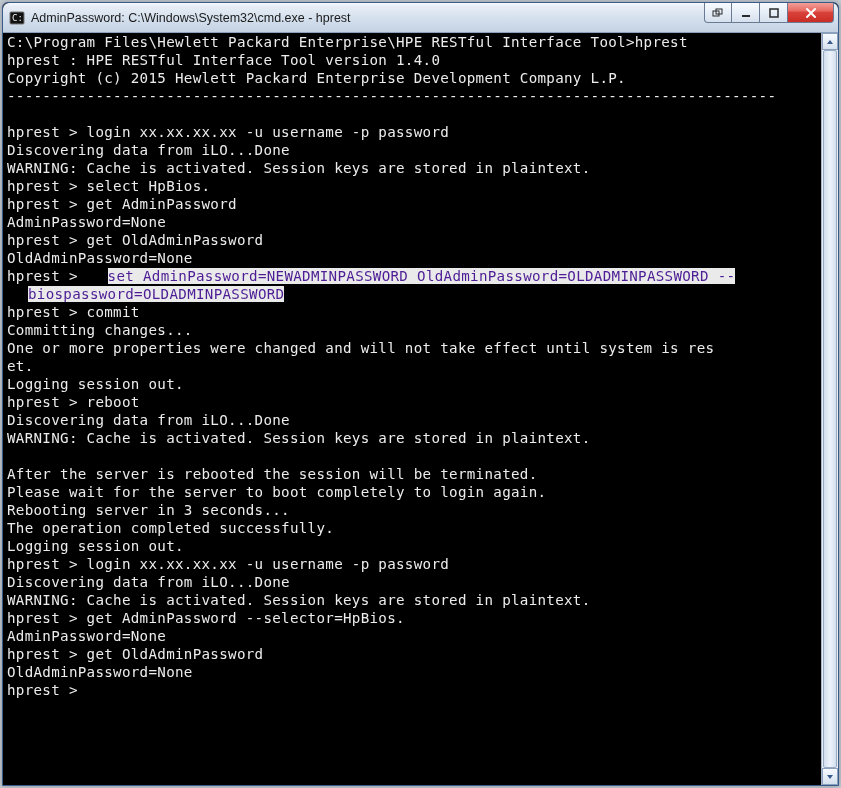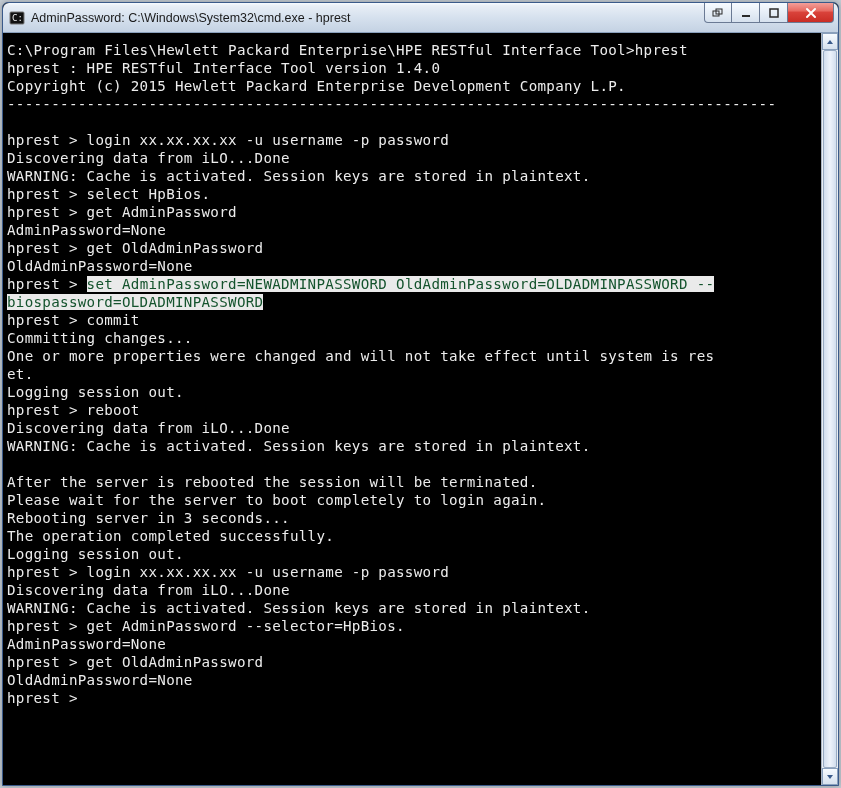--- a/index.html
+++ b/index.html
@@ -90,28 +90,29 @@
   }
   .win-btn svg { display:block; }
 
   .terminal {
     flex: 1;
     background: #000;
     color: #ececec;
     font-family: 'Lucida Console', 'Consolas', monospace;
     font-size: 14.2px;
     line-height: 18px;
-    padding: 8px 4px;
+    padding: 0 4px;
     white-space: pre-wrap;
     letter-spacing: 0.3px;
     overflow: hidden;
   }
   .hl {
     background: #eaeaea;
-    color: #14532d;
+    color: #4c1d95;
+    margin-left: 21px;
   }
   .scrollbar {
     width: 17px;
     background: linear-gradient(to right, #e8edf3, #f4f7fb, #e8edf3);
     border-left: 1px solid #aab5c4;
     display: flex;
     flex-direction: column;
   }
   .scroll-btn {
     height: 17px;

